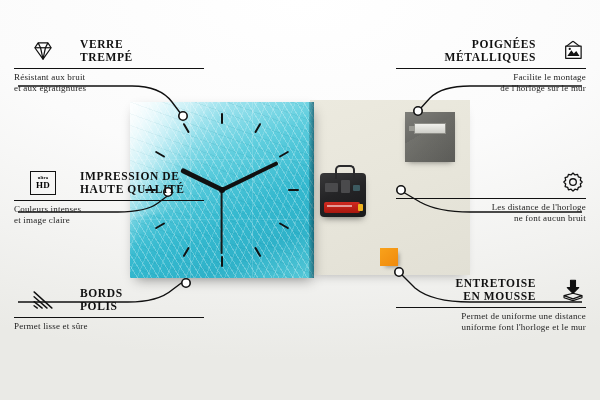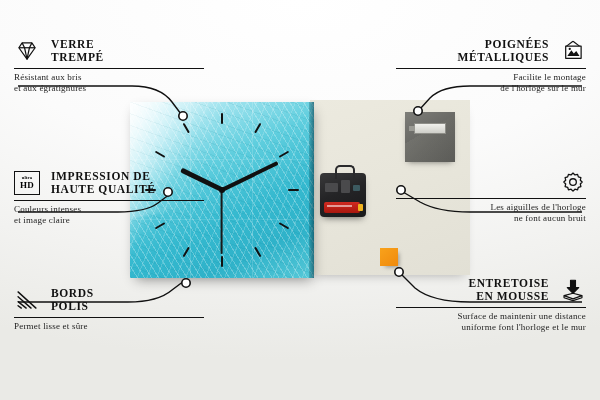--- a/index.html
+++ b/index.html
@@ -105,21 +105,21 @@
   .mech .battery .bl{position:absolute;left:3px;top:3px;right:8px;height:2px;background:rgba(255,255,255,.55);}
   .spacer{
     position:absolute;left:250px;top:148px;width:18px;height:18px;
     background:linear-gradient(140deg,#f9a21b,#ef8a0d);
     box-shadow:3px 3px 4px -2px rgba(0,0,0,.35);
   }
   
   .callout{position:absolute;width:190px;}
   .callout.left{text-align:left;}
   .callout.right{text-align:right;}
-  .co-head{display:flex;align-items:center;gap:11px;}
+  .co-head{display:flex;align-items:center;gap:24px;margin-left:16px;}
   .callout.right .co-head{flex-direction:row-reverse;}
   .co-title{
     font-size:11.5px;font-weight:bold;letter-spacing:.6px;color:#111;
     line-height:13px;text-transform:uppercase;
   }
   .co-icon{width:26px;height:24px;flex:0 0 26px;display:block;}
   .co-rule{height:1.3px;background:#111;margin:4px 0 3px;}
   .co-sub{
     font-size:9px;line-height:11px;color:#1d1d1d;letter-spacing:.2px;
   }
@@ -218,21 +218,21 @@
           <path d="M6,10 L26,10"></path>
           <path d="M10,4 L13,10 L16,24 L19,10 L22,4"></path>
         </g>
       </svg>
       <div>
         <div class="co-title">VERRE</div>
         <div class="co-title">TREMPÉ</div>
       </div>
     </div>
     <div class="co-rule"></div>
-    <div class="co-sub">Résistant aux bris</div>
+    <div class="co-sub">Résistant aux bruit</div>
     <div class="co-sub">et aux égratignures</div>
   </div>
 
   <div class="callout left" id="c-impression">
     <div class="co-head">
       <div class="hdbox">
         <span class="u">ultra</span>
         <span class="h">HD</span>
       </div>
       <div>
@@ -291,36 +291,36 @@
         <g fill="none" stroke="#111" stroke-width="1.6" stroke-linejoin="round">
           <path d="M16,3 L18.4,5.3 L21.6,4.6 L22.6,7.7 L25.7,8.6 L25,11.8 L27.3,14.1
                    L25,16.4 L25.7,19.6 L22.6,20.5 L21.6,23.6 L18.4,22.9 L16,25.2
                    L13.6,22.9 L10.4,23.6 L9.4,20.5 L6.3,19.6 L7,16.4 L4.7,14.1
                    L7,11.8 L6.3,8.6 L9.4,7.7 L10.4,4.6 L13.6,5.3 Z"></path>
           <circle cx="16" cy="14.1" r="4.1"></circle>
         </g>
       </svg>
     </div>
     <div class="co-rule"></div>
-    <div class="co-sub">Les aiguilles de l'horloge</div>
+    <div class="co-sub">Les distance de l'horloge</div>
     <div class="co-sub">ne font aucun bruit</div>
   </div>
 
   <div class="callout right" id="c-entretoise">
     <div class="co-head">
       <svg class="co-icon" viewBox="0 0 32 28">
         <g fill="none" stroke="#111" stroke-width="1.5" stroke-linejoin="round">
           <path d="M13,2 L19,2 L19,11 L23,11 L16,18 L9,11 L13,11 Z" fill="#111"></path>
           <path d="M16,18 L27,21 L16,25 L5,21 Z"></path>
           <path d="M5,21 L5,23.5 L16,27 L27,23.5 L27,21"></path>
         </g>
       </svg>
       <div>
         <div class="co-title">ENTRETOISE</div>
         <div class="co-title">EN MOUSSE</div>
       </div>
     </div>
     <div class="co-rule"></div>
-    <div class="co-sub">Surface de maintenir une distance</div>
+    <div class="co-sub">Permet de uniforme une distance</div>
     <div class="co-sub">uniforme font l'horloge et le mur</div>
   </div>
 
 </div>
 
 </body></html>

